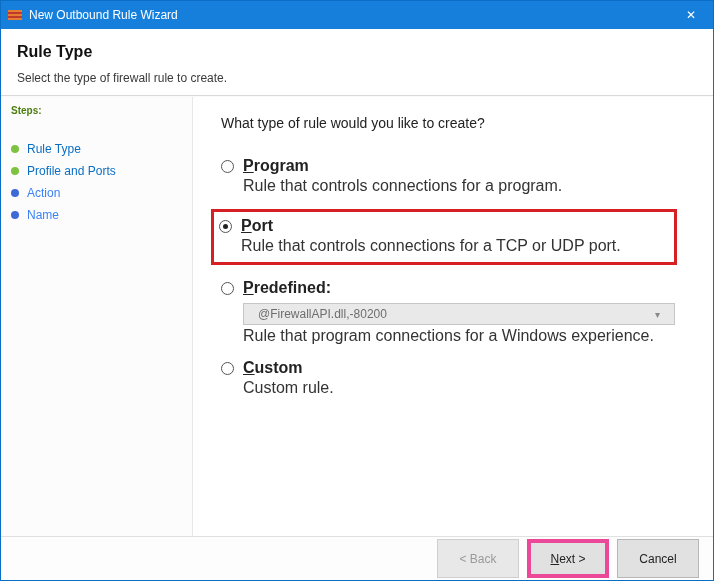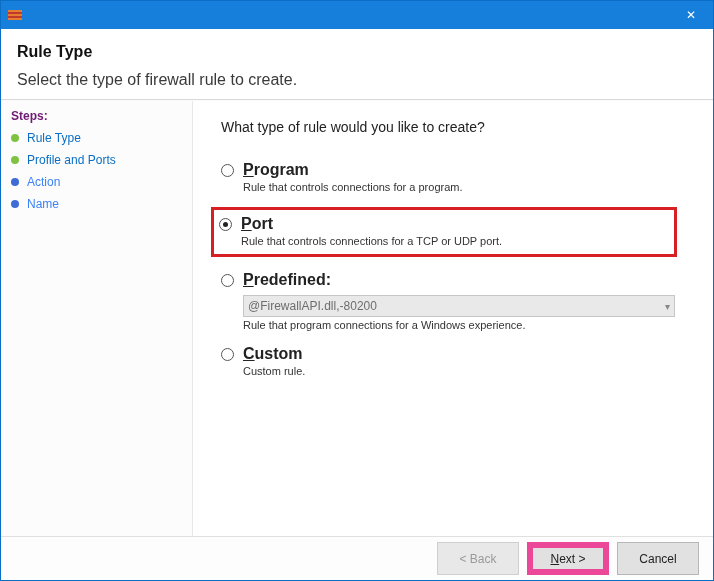--- a/index.html
+++ b/index.html
@@ -53,39 +53,39 @@
     padding: 14px 16px 10px 16px;
     border-bottom: 1px solid #d9d9d9;
   }
   .header h1 {
     margin: 0 0 10px 0;
     font-size: 16px;
     font-weight: bold;
     color: #111;
   }
   .header .subtitle {
-    font-size: 16px;
+    font-size: 12px;
     color: #3a3a3a;
   }
   .body {
     flex: 1;
     display: flex;
     border-top: 1px solid #fafafa;
   }
   .sidebar {
     width: 192px;
     background: #fcfcfc;
     border-right: 1px solid #e7e7e7;
     padding: 8px 10px;
   }
   .sidebar .steps-heading {
     font-weight: bold;
-    font-size: 12px;
-    margin-bottom: 4px;
-    color: #701a75;
+    font-size: 10px;
+    margin-bottom: 22px;
+    color: #4d7c0f;
   }
   .step {
     display: flex;
     align-items: center;
     padding: 4px 0;
     font-size: 12px;
     color: #3b82f6;
     cursor: pointer;
   }
   .step.active { color: #0a6ec4; }
@@ -129,38 +129,38 @@
     width: 5px; height: 5px;
     border-radius: 50%;
     background: #222;
   }
   .opt-label {
     font-weight: bold;
     font-size: 16px;
   }
   .opt-desc {
     margin-left: 22px;
-    font-size: 11px;
+    font-size: 16px;
     color: #333;
     margin-top: 2px;
   }
   .opt-select-wrap {
     margin-left: 22px;
     margin-top: 6px;
   }
   .fake-select {
     width: 432px;
     height: 22px;
     border: 1px solid #c6c6c6;
     background: #e9e9e9;
     color: #6e6e6e;
     font-size: 12px;
     display: flex;
     align-items: center;
-    padding: 0 4px;
+    padding: 0 14px;
     justify-content: space-between;
   }
   .chev {
     font-size: 10px;
     color: #888;
   }
   .highlight-box {
     position: absolute;
     border: 3px solid #d62024;
     pointer-events: none;
@@ -169,56 +169,57 @@
     height: 44px;
     border-top: 1px solid #e0e0e0;
     display: flex;
     align-items: center;
     justify-content: flex-end;
     padding: 0 14px;
     gap: 8px;
     background: #fdfdfd;
   }
   .btn {
-    height: 33px;
+    height: 39px;
     min-width: 82px;
     border: 1px solid #b7b7b7;
     background: #e1e1e1;
     font-size: 12px;
     display: inline-flex;
     align-items: center;
     justify-content: center;
     padding: 0 10px;
     color: #222;
   }
   .btn.disabled {
     color: #9a9a9a;
     background: #e8e8e8;
     border-color: #cfcfcf;
   }
   .btn.primary {
-    border: 6px solid #ec4899;
+    border: 4px solid #ec4899;
     background: #e1e1e1;
   }
   .under-first::first-letter { text-decoration: underline; }
 </style>
 </head>
 <body>
 
 <div class="window">
 
   <div class="titlebar">
     <span class="title-icon">
       <svg width="16" height="16" viewBox="0 0 16 16">
         <rect x="1" y="3" width="14" height="10" fill="#c0392b"></rect>
         <rect x="1" y="3" width="14" height="2" fill="#e57e31"></rect>
         <rect x="1" y="7" width="14" height="2" fill="#e57e31"></rect>
         <rect x="1" y="11" width="14" height="2" fill="#e57e31"></rect>
       </svg>
     </span>
+    <span class="title-text">New Outbound Rule Wizard</span>
     <span class="spacer"></span>
     <div class="close-btn">
       <span>✕</span>
     </div>
   </div>
 
   <div class="header">
     <h1>Rule Type</h1>
     <div class="subtitle">Select the type of firewall rule to create.</div>
   </div>

